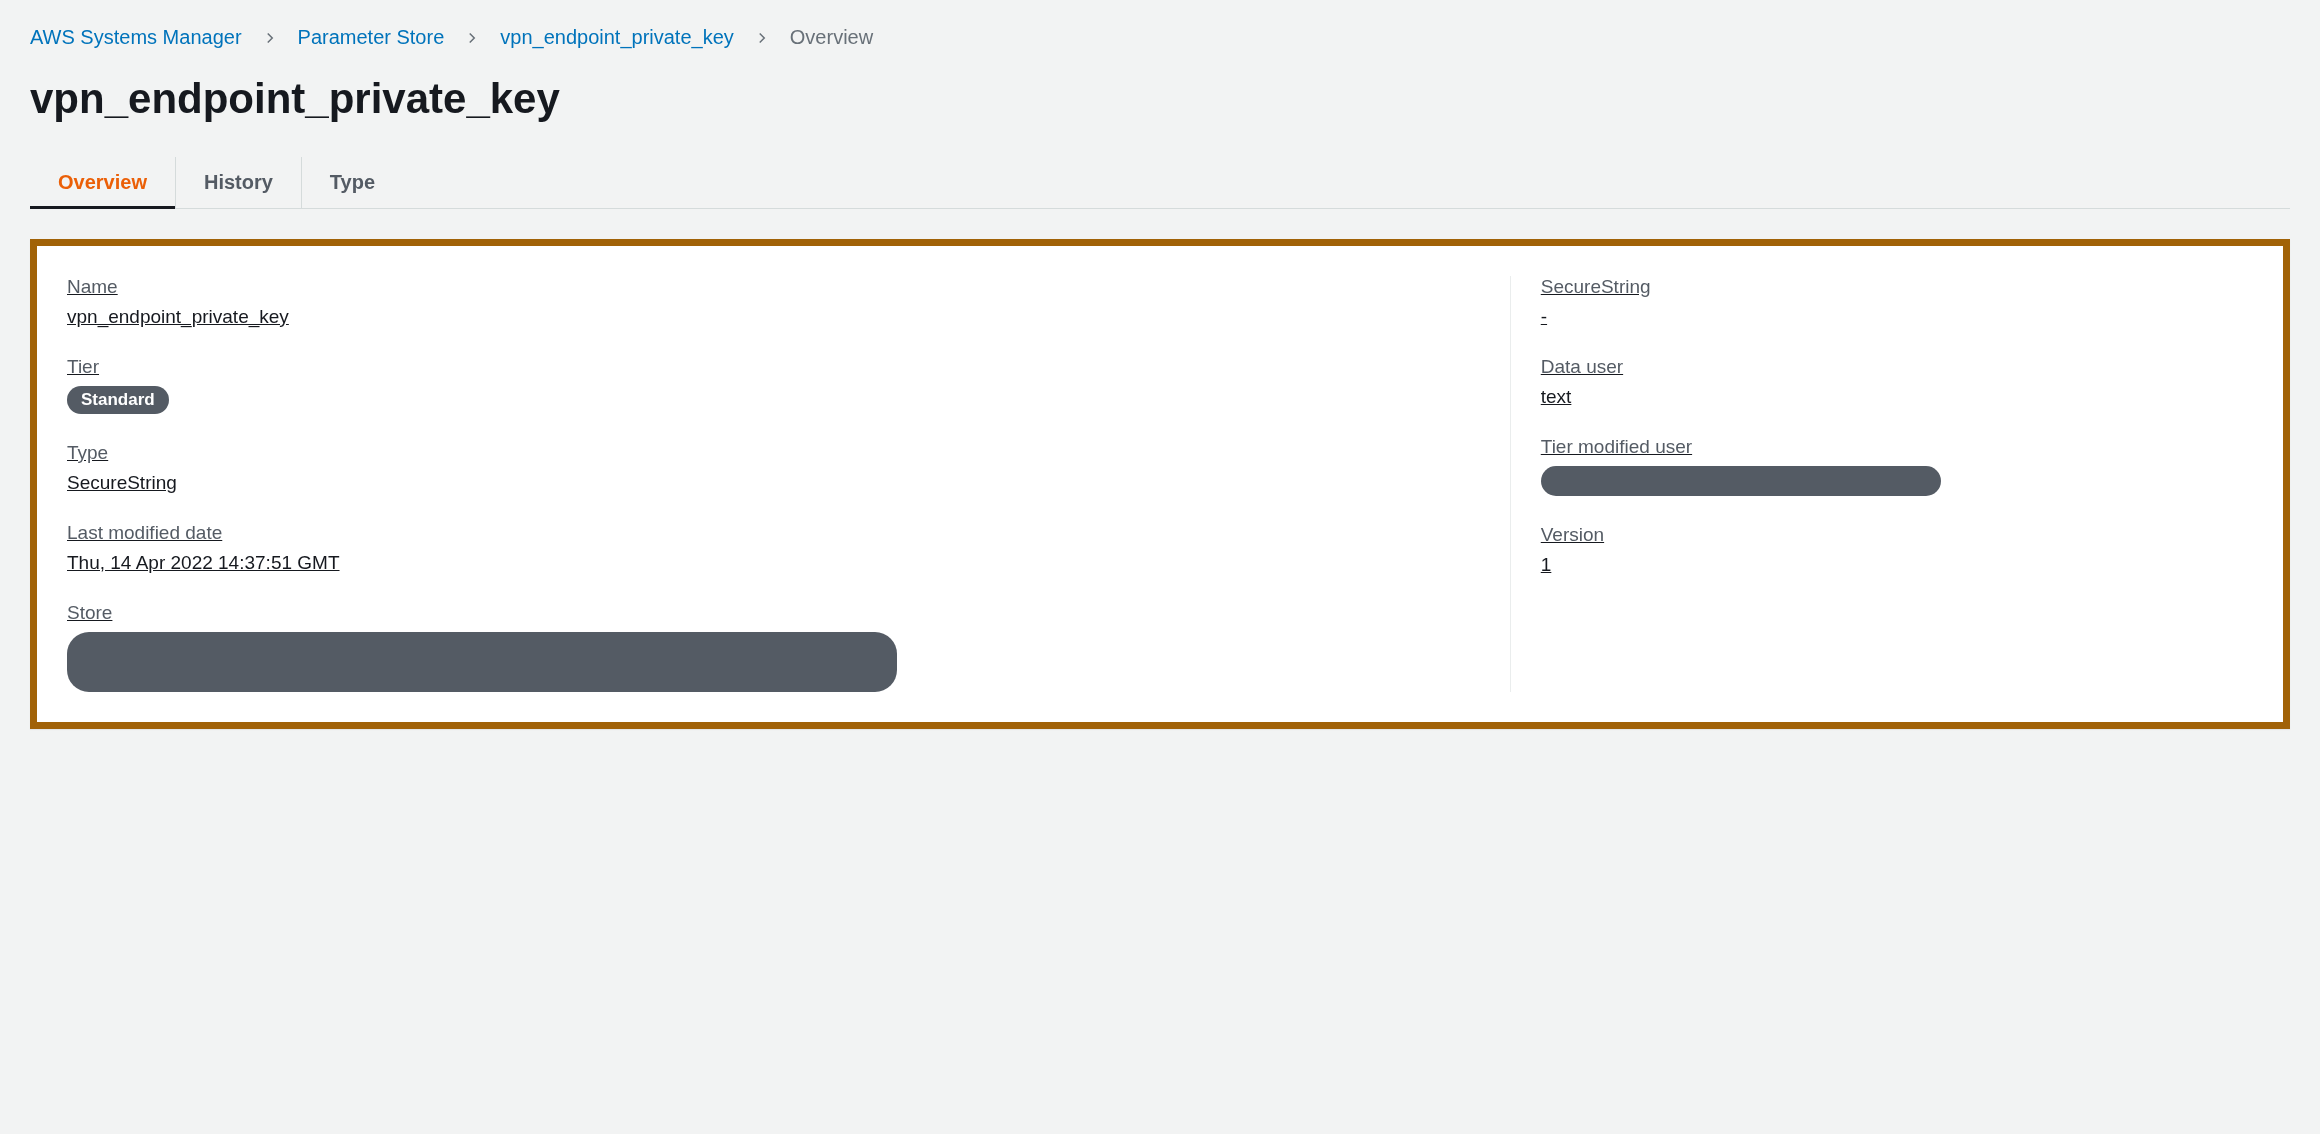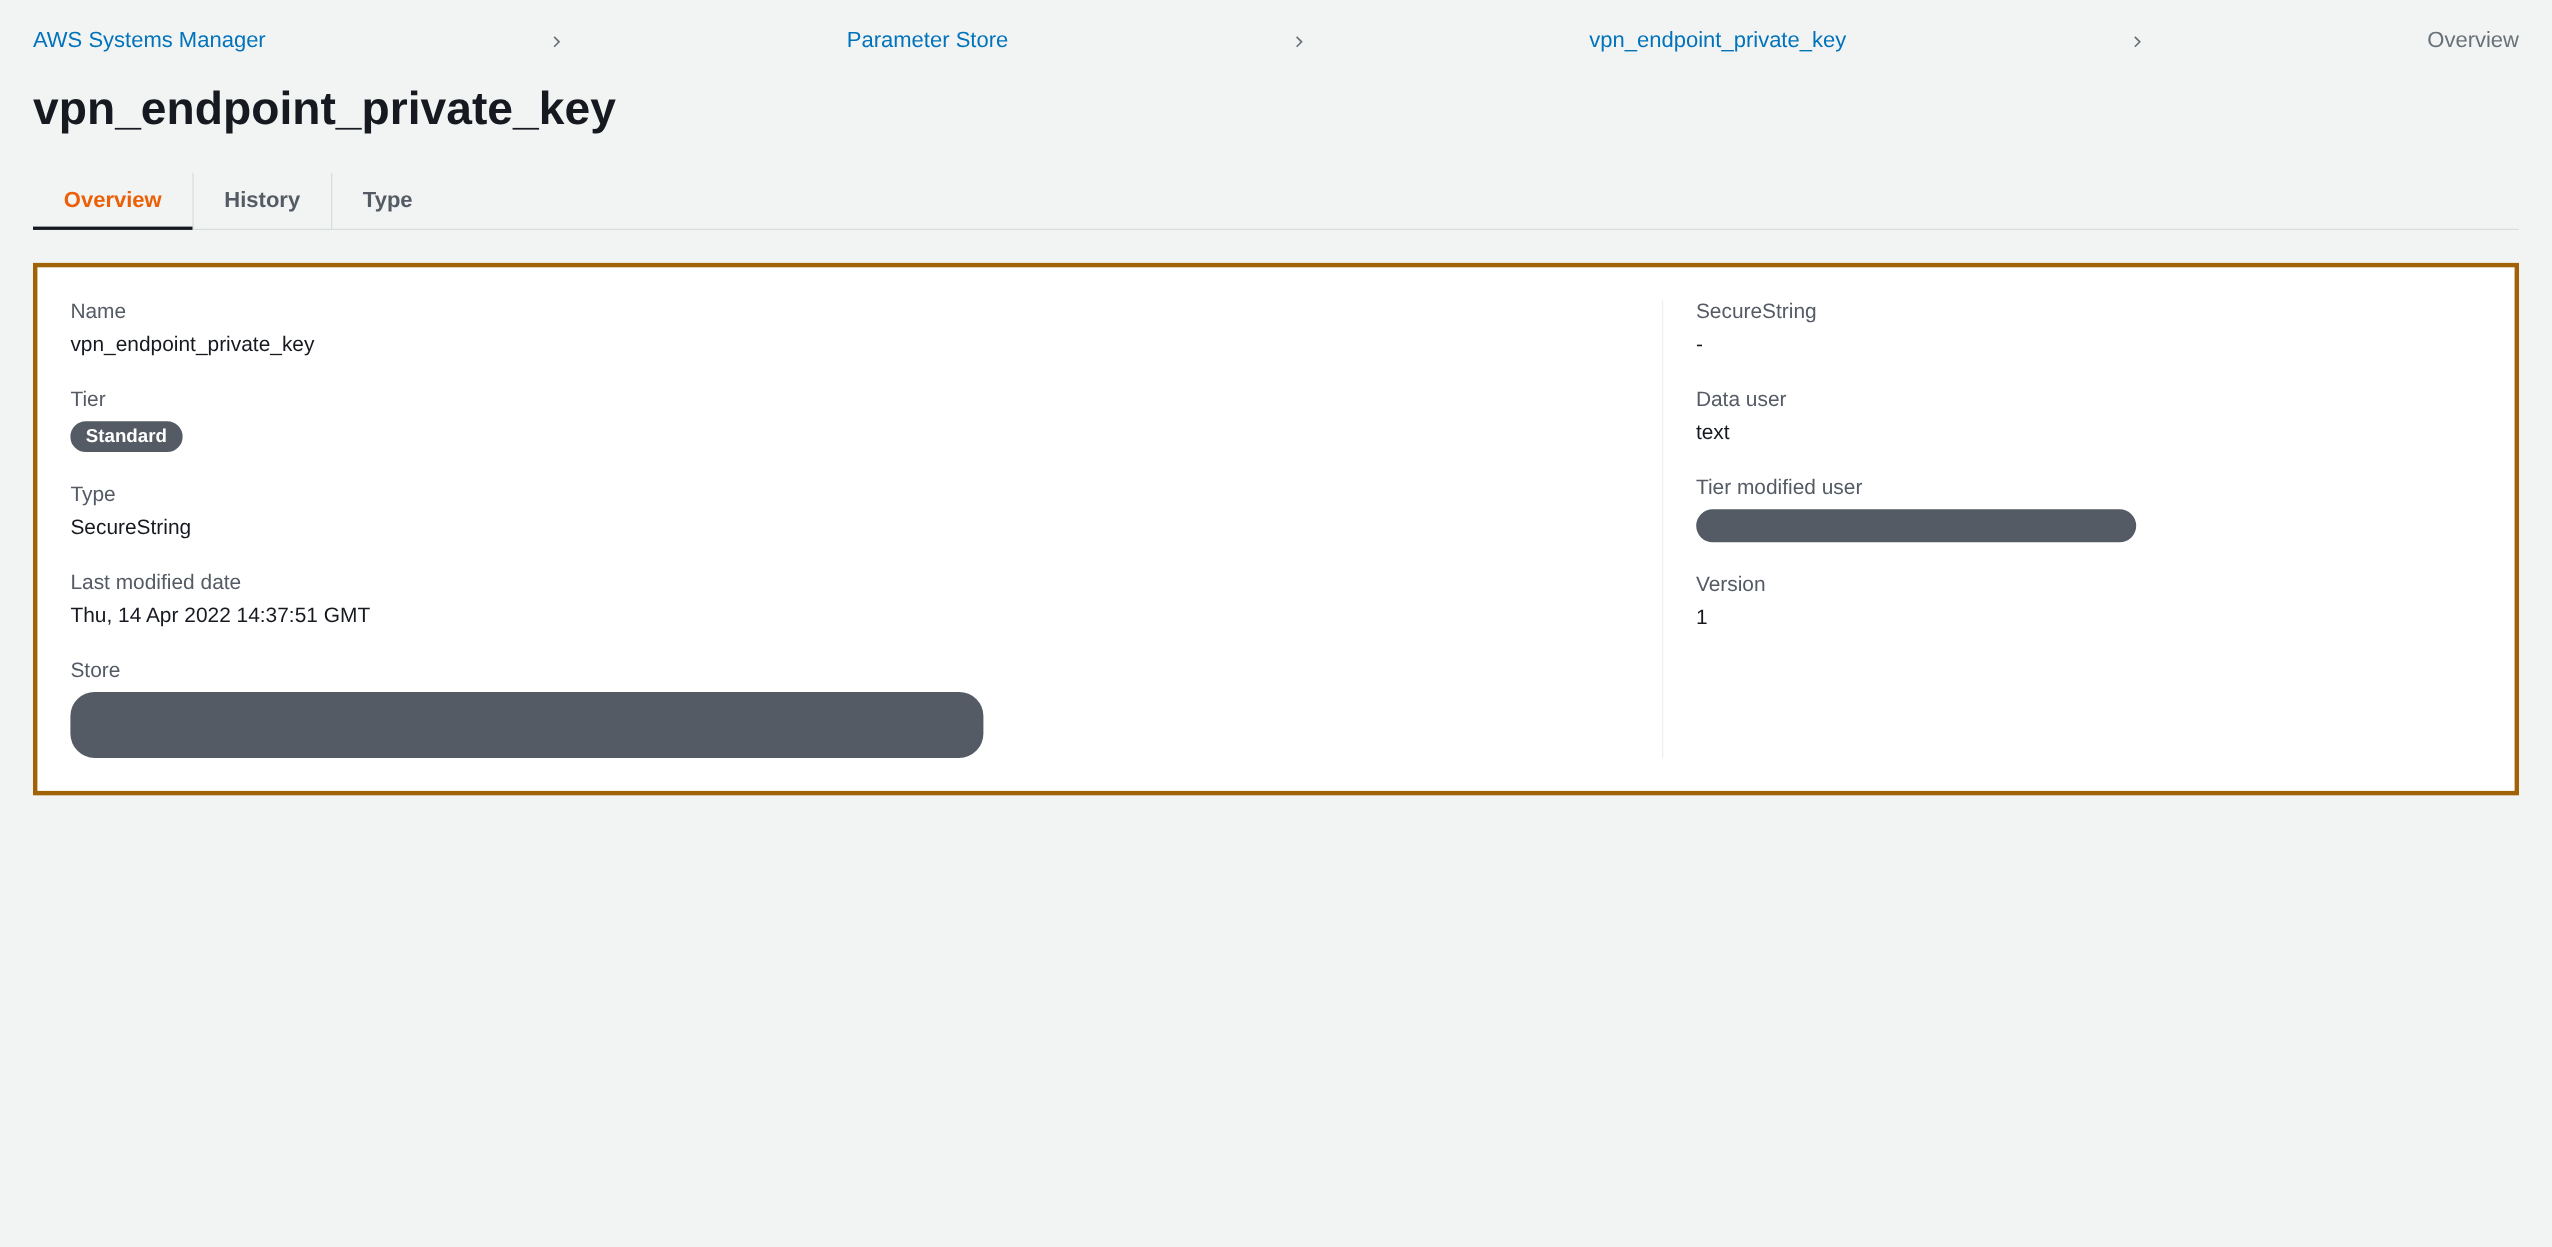--- a/index.html
+++ b/index.html
@@ -10,21 +10,20 @@
       font-size: 14px;
     }
     .page { padding: 20px 30px; }
     .breadcrumb {
       display: flex;
       align-items: center;
       gap: 22px;
       font-size: 20px;
       margin-bottom: 26px;
       margin-top: 6px;
-      justify-content: space-between;
     }
     .breadcrumb a {
       color: #0073bb;
       text-decoration: none;
       font-weight: 500;
     }
     .breadcrumb .chevron { color: #687078; display: inline-flex; }
     .breadcrumb .current { color: #687078; font-weight: 400; }
     .page-title {
       font-size: 42px;
@@ -49,24 +48,25 @@
     .tab.active { color: #eb5f07; }
     .tab.active::after {
       content: "";
       position: absolute;
       left: 0; right: 0; bottom: -1px;
       height: 3px;
       background: #16191f;
     }
     .panel {
       background: #ffffff;
-      border: 4px solid #a16207;
+      border: 7px solid #a16207;
       box-shadow: 0 1px 1px rgba(0,0,0,0.05);
       margin-top: 30px;
       padding: 30px;
+      text-decoration: underline;
     }
     .columns {
       display: flex;
       gap: 0;
     }
     .col-left {
       flex: 0 0 66%;
       padding-right: 30px;
     }
     .col-right {

